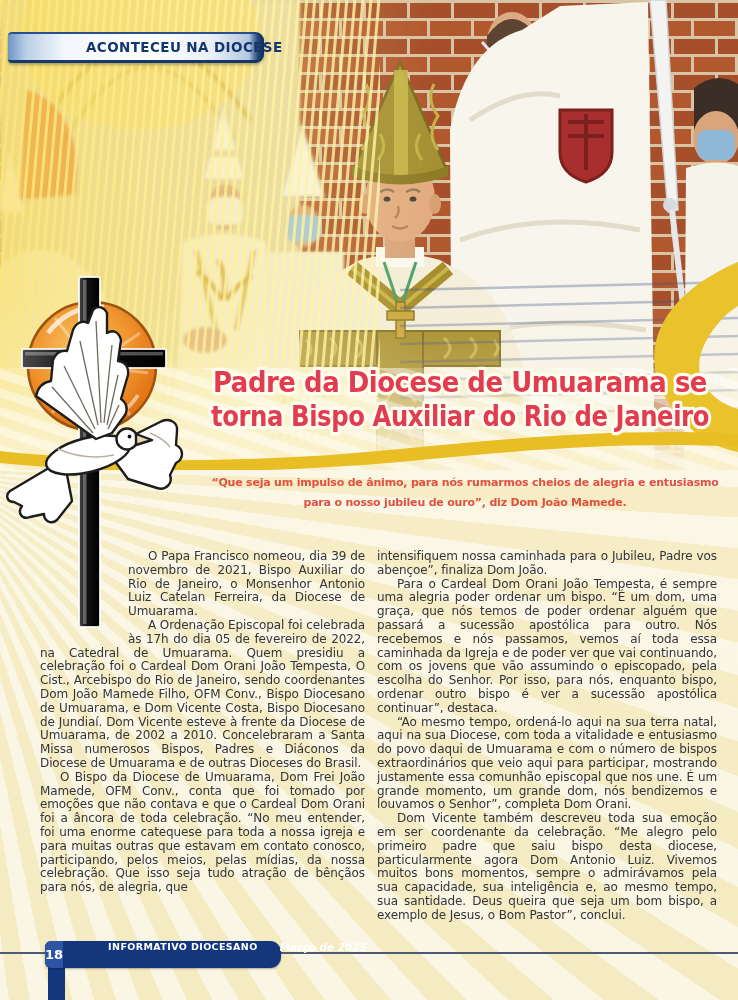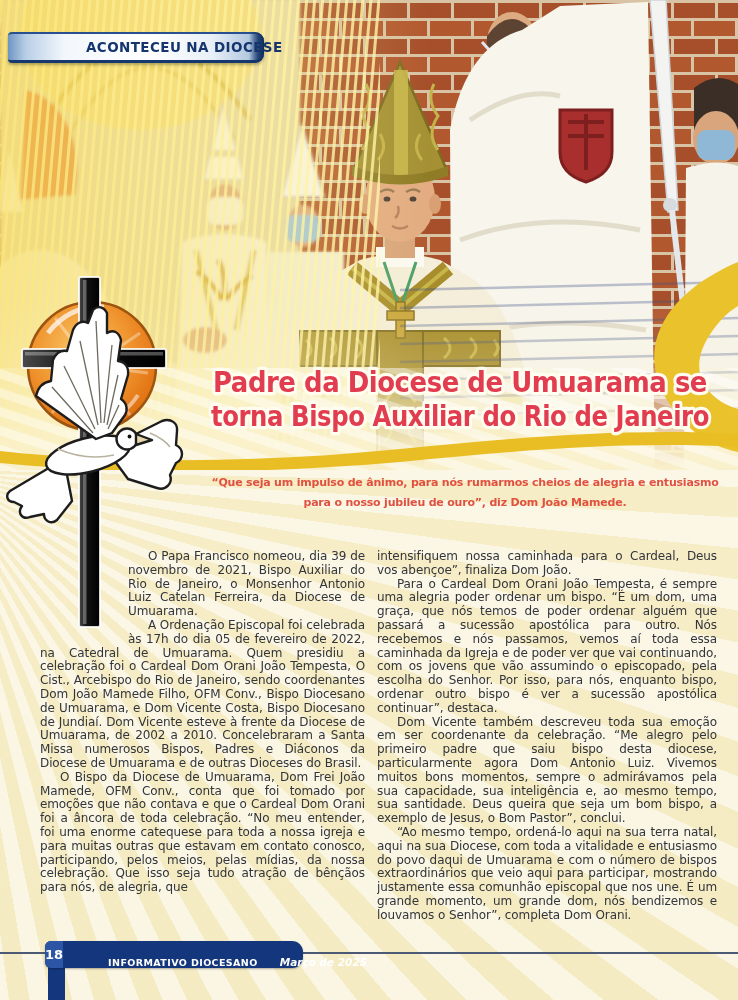--- a/index.html
+++ b/index.html
@@ -44,23 +44,23 @@
     font-size:12px;line-height:13.8px;letter-spacing:-.1px;color:#32353b;
     text-align:justify;}
   .col p{margin:0;text-indent:20px;}
   .col p.noindent{text-indent:0;}
   .col-left{left:40px;width:325px;}
   .col-right{left:377px;width:340px;}
   .cross-gap{float:left;width:88px;height:90px;}
   
   .rule{position:absolute;left:0;top:952px;width:738px;height:2px;background:#4d5a75;z-index:1;}
   .footer-bar{
-    position:absolute;left:45px;top:941px;width:258px;height:27px;z-index:3;
+    position:absolute;left:45px;top:941px;width:236px;height:27px;z-index:3;
     background:#14367c;border-radius:6px 11px 11px 6px;
-    display:flex;align-items:flex-end;box-shadow:0 1px 2px rgba(0,0,0,.3);}
+    display:flex;align-items:flex-start;box-shadow:0 1px 2px rgba(0,0,0,.3);}
   .page-tab{width:27px;height:27px;background:#2c55a5;border-radius:6px 0 0 6px;
     color:#fff;font-weight:bold;font-size:13px;display:flex;align-items:center;justify-content:center;}
   .pub{color:#fff;font-size:9.5px;font-weight:bold;letter-spacing:.4px;margin-left:13px;white-space:nowrap;padding-left:32px;}
   .vdiv{width:1px;height:15px;background:rgba(255,255,255,.9);margin:0 10px 0 12px;}
   .date{color:#fff;font-size:10.5px;font-weight:bold;font-style:italic;white-space:nowrap;}
   .strip{position:absolute;left:48px;top:966px;width:17px;height:34px;background:#14367c;z-index:2;}
   .footnote{position:absolute;left:85px;top:973px;z-index:3;
     font-size:8px;font-style:italic;color:#1d3f7a;white-space:nowrap;}
 </style>
 </head>
@@ -275,24 +275,24 @@
 
   <div class="quote">“Que seja um impulso de ânimo, para nós rumarmos cheios de alegria e entusiasmo para o nosso jubileu de ouro”, diz Dom João Mamede.</div>
 
   <div class="col col-left">
     <div class="cross-gap"></div>
     <p>O Papa Francisco nomeou, dia 39 de novembro de 2021, Bispo Auxiliar do Rio de Janeiro, o Monsenhor Antonio Luiz Catelan Ferreira, da Diocese de Umuarama.</p>
     <p>A Ordenação Episcopal foi celebrada às 17h do dia 05 de fevereiro de 2022, na Catedral de Umuarama. Quem presidiu a celebração foi o Cardeal Dom Orani João Tempesta, O Cist., Arcebispo do Rio de Janeiro, sendo coordenantes Dom João Mamede Filho, OFM Conv., Bispo Diocesano de Umuarama, e Dom Vicente Costa, Bispo Diocesano de Jundiaí. Dom Vicente esteve à frente da Diocese de Umuarama, de 2002 a 2010. Concelebraram a Santa Missa numerosos Bispos, Padres e Diáconos da Diocese de Umuarama e de outras Dioceses do Brasil.</p>
     <p>O Bispo da Diocese de Umuarama, Dom Frei João Mamede, OFM Conv., conta que foi tomado por emoções que não contava e que o Cardeal Dom Orani foi a âncora de toda celebração. “No meu entender, foi uma enorme catequese para toda a nossa igreja e para muitas outras que estavam em contato conosco, participando, pelos meios, pelas mídias, da nossa celebração. Que isso seja tudo atração de bênçãos para nós, de alegria, que</p>
   </div>
   <div class="col col-right">
-    <p class="noindent">intensifiquem nossa caminhada para o Cardeal, Deus vos abençoe”, finaliza Dom João.</p>
+    <p class="noindent">intensifiquem nossa caminhada para o Jubileu, Padre vos abençoe”, finaliza Dom João.</p>
     <p>Para o Cardeal Dom Orani João Tempesta, é sempre uma alegria poder ordenar um bispo. “É um dom, uma graça, que nós temos de poder ordenar alguém que passará a sucessão apostólica para outro. Nós recebemos e nós passamos, vemos aí toda essa caminhada da Igreja e de poder ver que vai continuando, com os jovens que vão assumindo o episcopado, pela escolha do Senhor. Por isso, para nós, enquanto bispo, ordenar outro bispo é ver a sucessão apostólica continuar”, destaca.</p>
+    <p>“Ao mesmo tempo, ordená-lo aqui na sua terra natal, aqui na sua Diocese, com toda a vitalidade e entusiasmo do povo daqui de Umuarama e com o número de bispos extraordinários que veio aqui para participar, mostrando justamente essa comunhão episcopal que nos une. É um grande momento, um grande dom, nós bendizemos e louvamos o Senhor”, completa Dom Orani.</p>
     <p>Dom Vicente também descreveu toda sua emoção em ser coordenante da celebração. “Me alegro pelo primeiro padre que saiu bispo desta diocese, particularmente agora Dom Antonio Luiz. Vivemos muitos bons momentos, sempre o admirávamos pela sua capacidade, sua inteligência e, ao mesmo tempo, sua santidade. Deus queira que seja um bom bispo, a exemplo de Jesus, o Bom Pastor”, conclui.</p>
-    <p>“Ao mesmo tempo, ordená-lo aqui na sua terra natal, aqui na sua Diocese, com toda a vitalidade e entusiasmo do povo daqui de Umuarama e com o número de bispos extraordinários que veio aqui para participar, mostrando justamente essa comunhão episcopal que nos une. É um grande momento, um grande dom, nós bendizemos e louvamos o Senhor”, completa Dom Orani.</p>
   </div>
 
   <div class="rule"></div>
   <div class="footer-bar">
     <div class="page-tab">18</div>
     <span class="pub">INFORMATIVO DIOCESANO</span>
     <span class="vdiv"></span>
     <span class="date">Março de 2025</span>
   </div>
   <div class="strip"></div>

